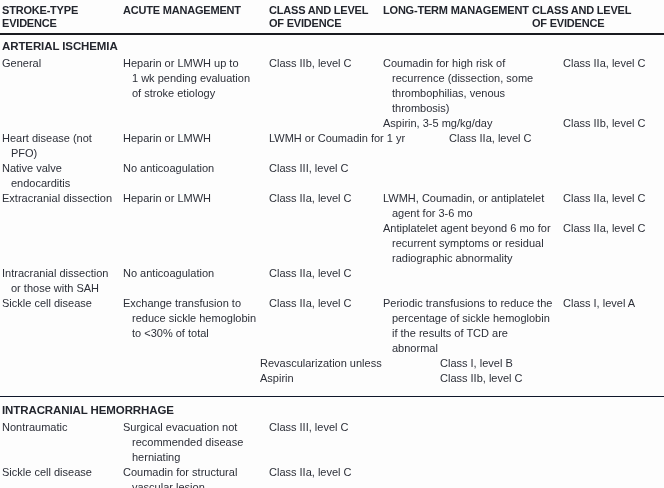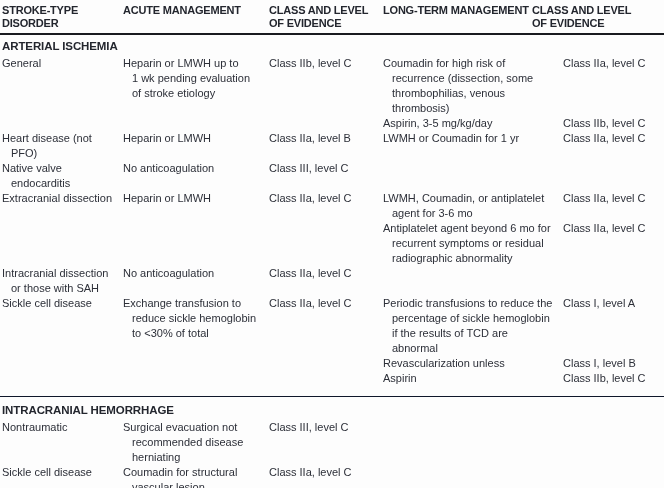--- a/index.html
+++ b/index.html
@@ -45,21 +45,21 @@
     color: #23262e;
     padding: 4px 0 3px 2px;
   }
   .sec2 {
     border-top: 1px solid #0f172a;
     margin-top: 10px;
     padding-top: 2px;
   }
 
   
-  .row { display: flex; align-items: flex-start; justify-content: flex-end; }
+  .row { display: flex; align-items: flex-start; }
   .c { box-sizing: border-box; }
   p { margin: 0; }
   .hang {
     white-space: pre-line;
     padding-left: 9px;
     text-indent: -9px;
     padding-right: 6px;
     box-sizing: border-box;
   }
   .pair { display: flex; align-items: flex-start; }
@@ -67,21 +67,21 @@
   .pe { width: 101px; flex: none; box-sizing: border-box; }
 </style>
 </head>
 <body>
 
 <div class="tablewrap">
 
   <div class="hrow">
     <div class="hcell w1 pl2">
       <div>STROKE-TYPE</div>
-      <div>DISORDER</div>
+      <div>EVIDENCE</div>
     </div>
     <div class="hcell w2">
       <div>ACUTE MANAGEMENT</div>
     </div>
     <div class="hcell w3">
       <div>CLASS AND LEVEL</div>
       <div>OF EVIDENCE</div>
     </div>
     <div class="hcell" style="width:149px">
       <div>LONG-TERM MANAGEMENT</div>
@@ -120,23 +120,20 @@
       </div>
     </div>
   </div>
 
   <div class="row">
     <div class="c w1 pl2">
         <p class="hang">Heart disease (not PFO)</p>
       </div>
     <div class="c w2">
         <p class="hang">Heparin or LMWH</p>
-      </div>
-    <div class="c w3">
-        <p>Class IIa, level B</p>
       </div>
     <div class="c w45">
       <div class="pair">
         <p class="hang pt">LWMH or Coumadin for 1 yr</p>
         <p class="pe">Class IIa, level C</p>
       </div>
     </div>
   </div>
 
   <div class="row">

